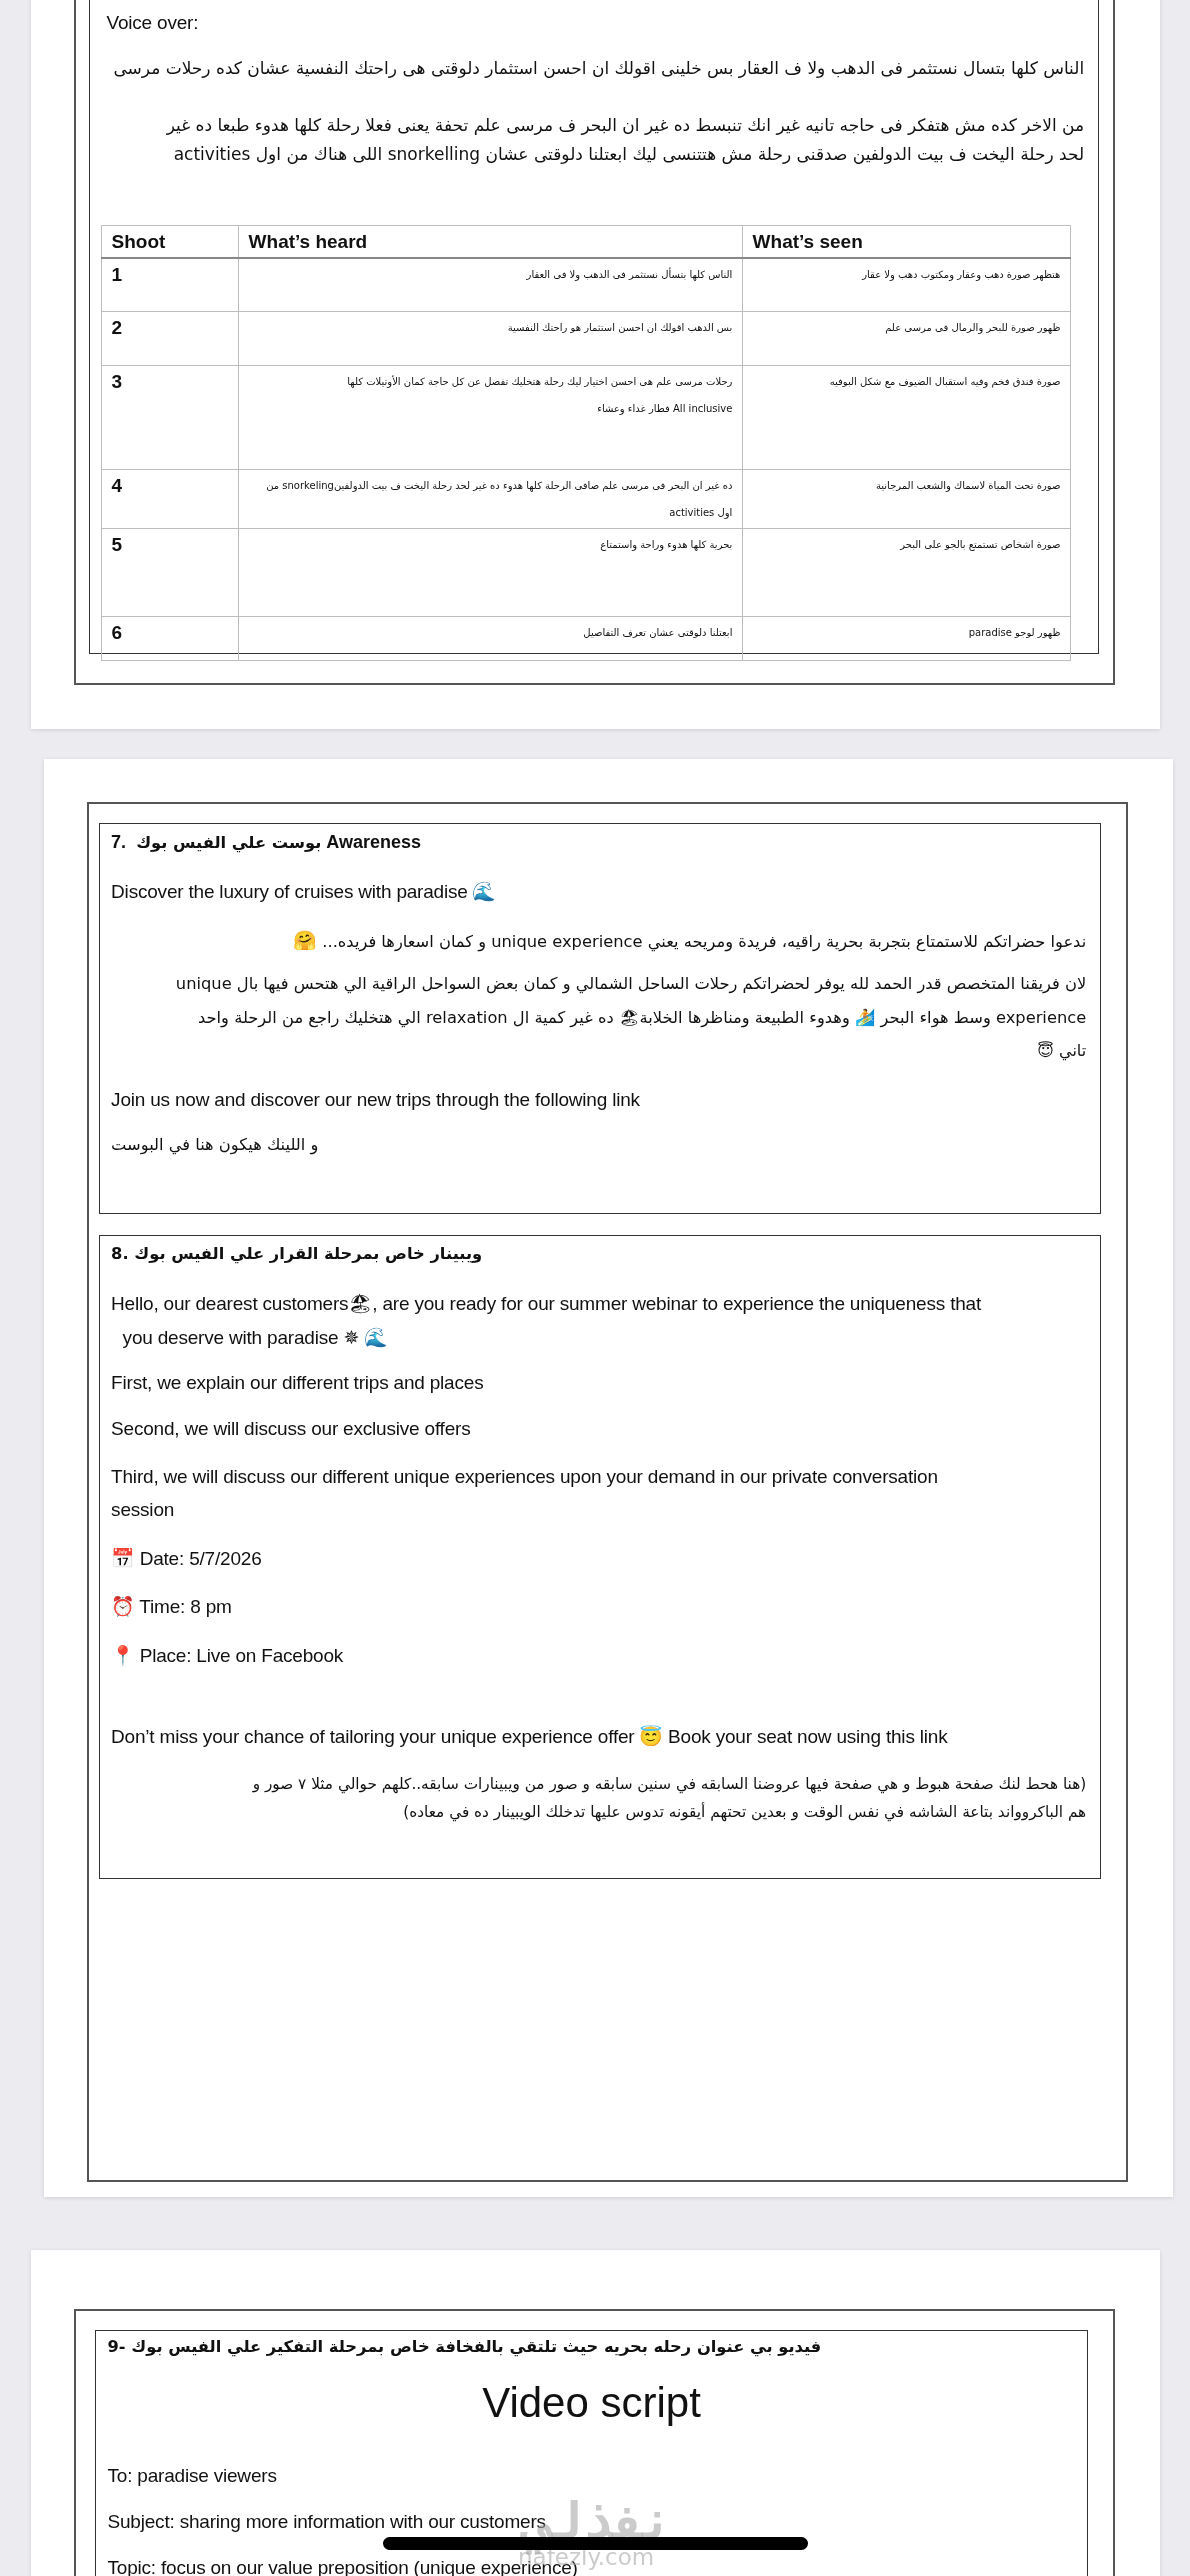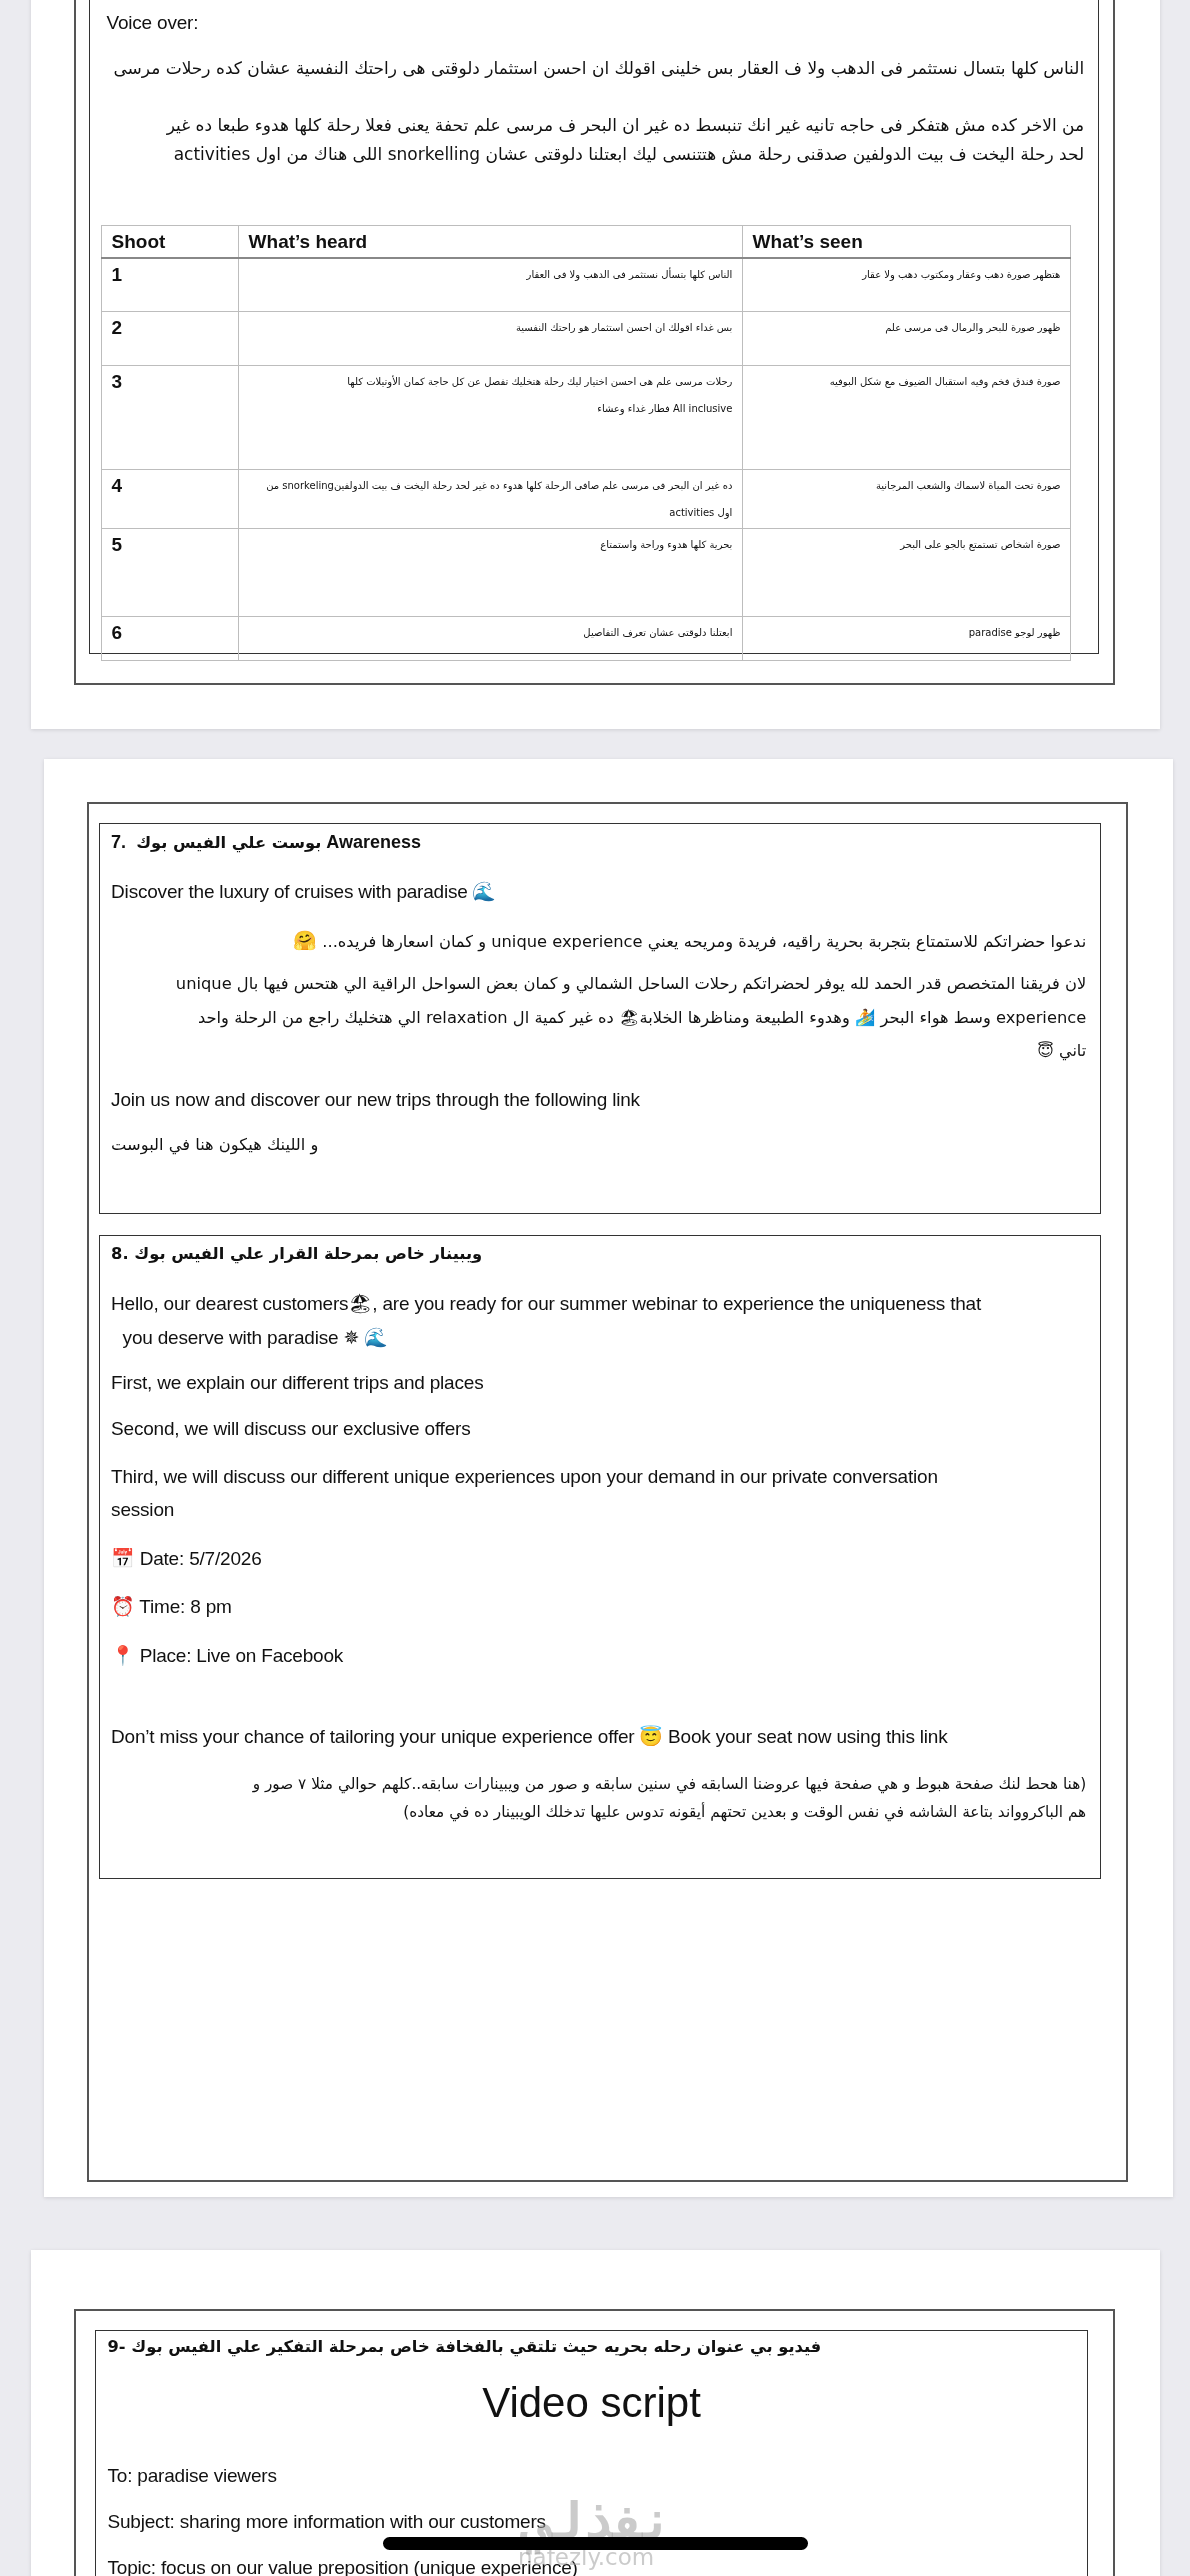--- a/index.html
+++ b/index.html
@@ -68,21 +68,21 @@
           <th>What’s heard</th>
           <th>What’s seen</th>
         </tr>
         <tr style="height:54px;">
           <td class="num">1</td>
           <td class="arcell">الناس كلها بتسأل نستثمر فى الدهب ولا فى العقار</td>
           <td class="arcell">هتظهر صورة دهب وعقار ومكتوب دهب ولا عقار</td>
         </tr>
         <tr style="height:54px;">
           <td class="num">2</td>
-          <td class="arcell">بس غداء اقولك ان احسن استثمار هو راحتك النفسية</td>
+          <td class="arcell">بس الدهب اقولك ان احسن استثمار هو راحتك النفسية</td>
           <td class="arcell">ظهور صورة للبحر والرمال فى مرسى علم</td>
         </tr>
         <tr style="height:104px;">
           <td class="num">3</td>
           <td class="arcell" style="white-space:pre-line;">رحلات مرسى علم هى احسن اختيار ليك رحلة هتخليك تفصل عن كل حاجة كمان الأوتيلات كلها
 All inclusive فطار غداء وعشاء</td>
           <td class="arcell">صورة فندق   فخم وفيه استقبال الضيوف مع شكل البوفيه</td>
         </tr>
         <tr style="height:54px;">
           <td class="num">4</td>

